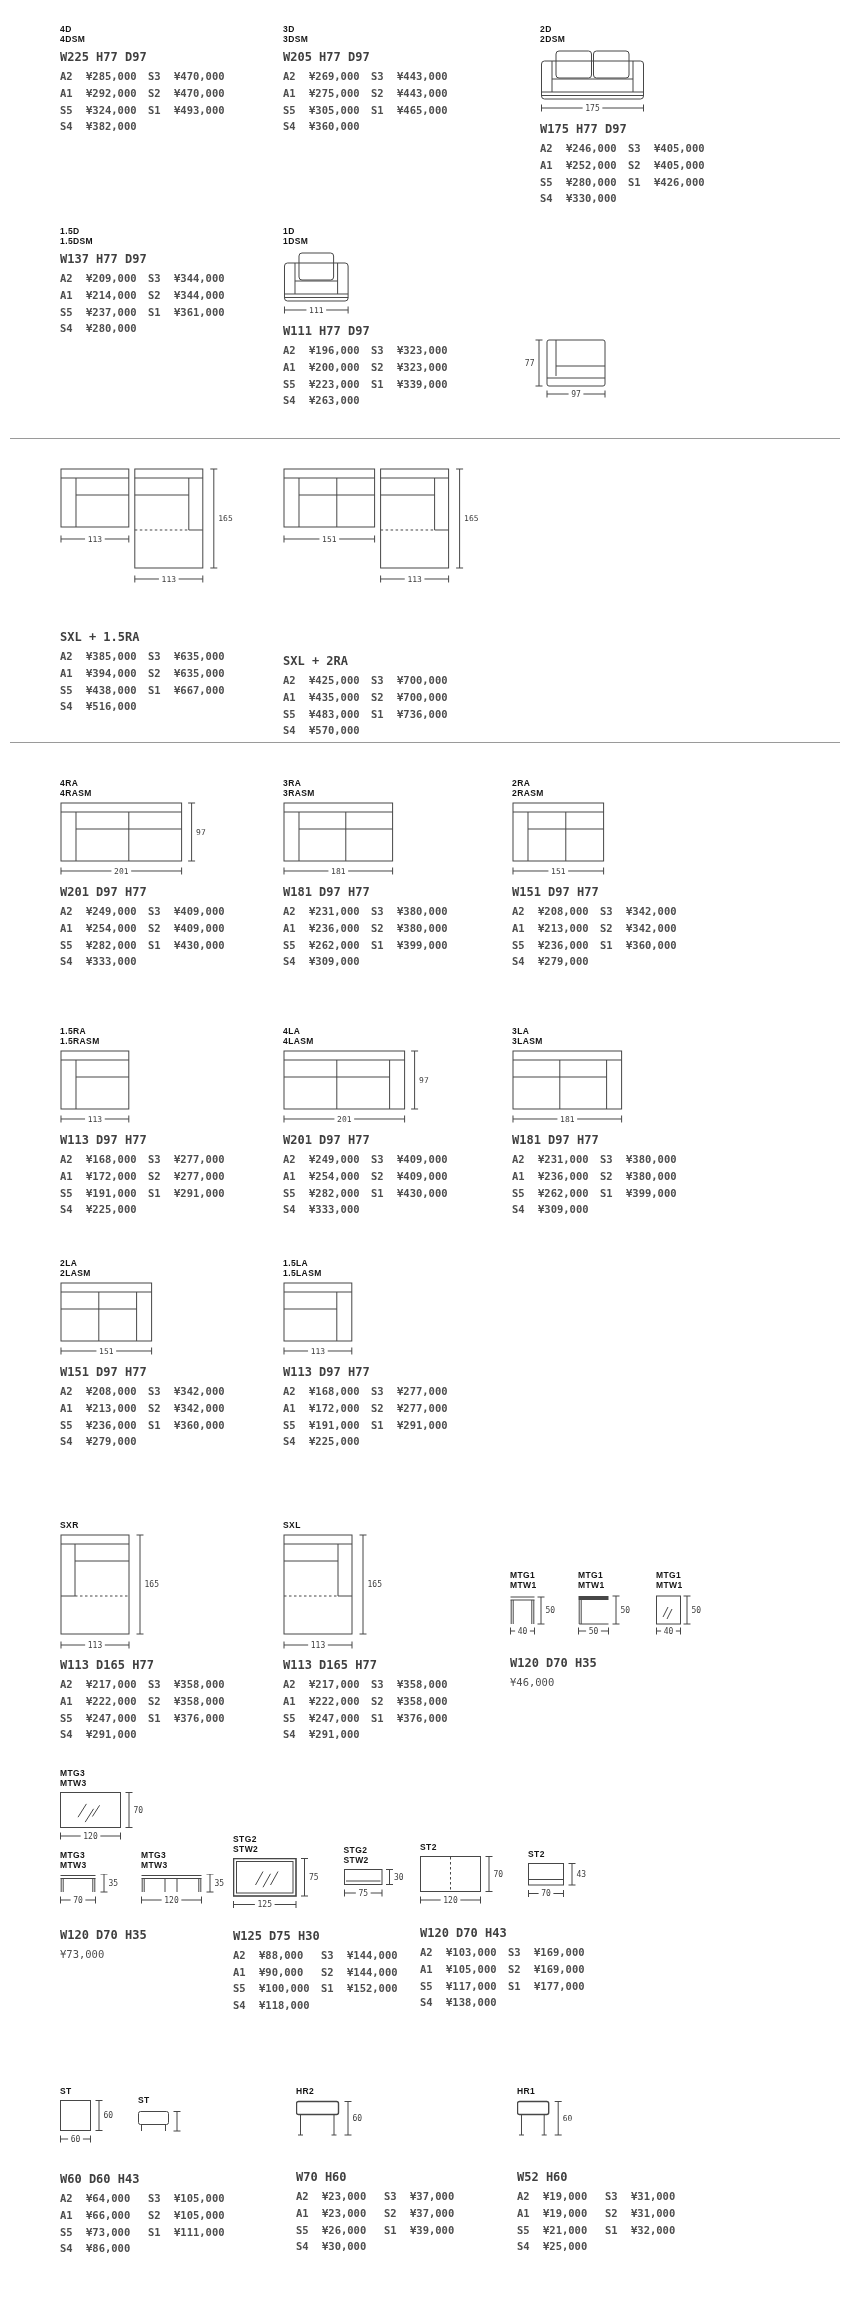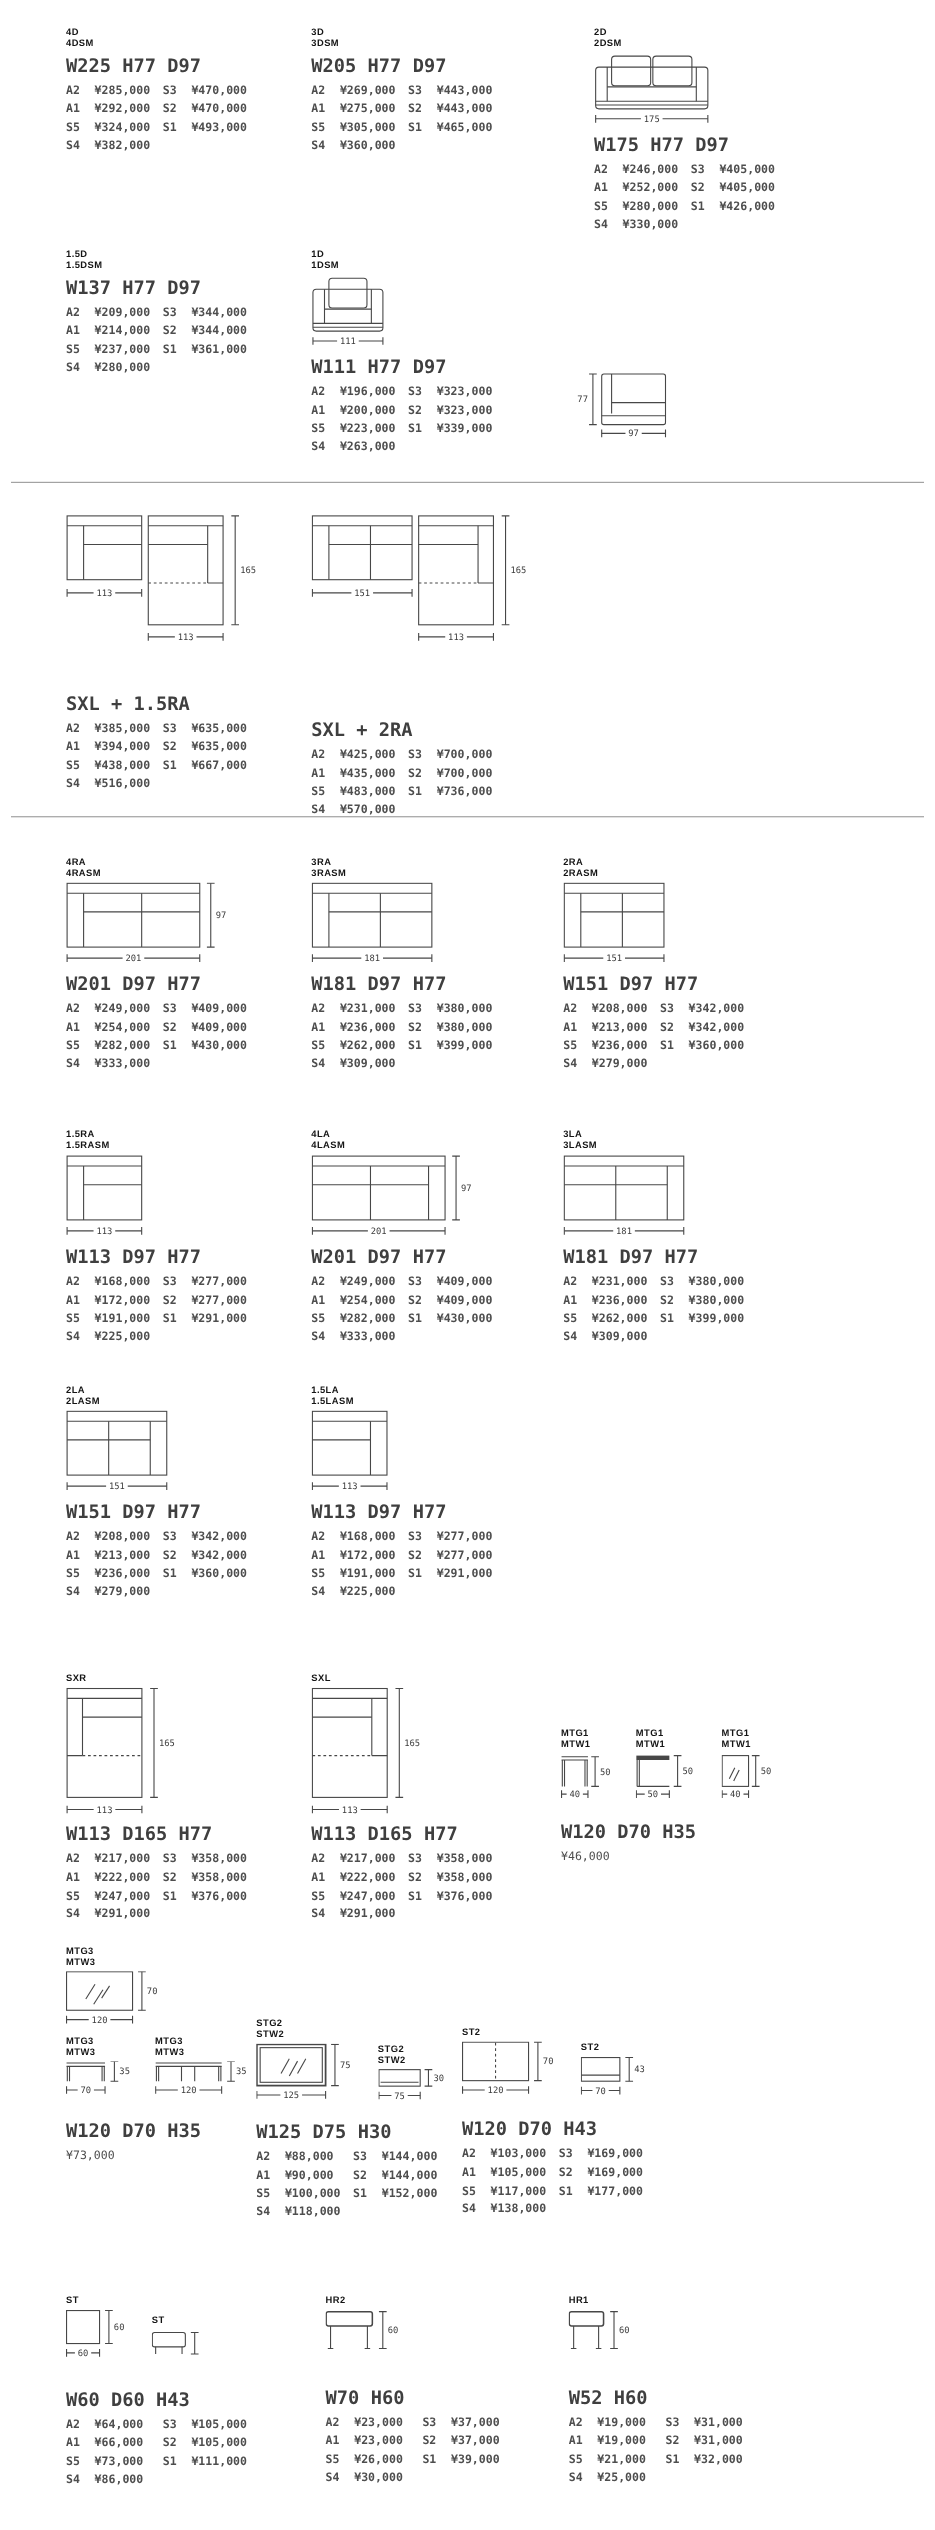--- a/index.html
+++ b/index.html
@@ -2,25 +2,25 @@
 <html><head>
 <meta charset="utf-8">
 <style>
   html,body{margin:0;padding:0;background:#ffffff;}
   body{width:850px;height:2300px;position:relative;font-family:"Liberation Sans",sans-serif;}
   .page{position:absolute;left:0;top:0;width:850px;height:2300px;background:#ffffff;overflow:hidden;}
   .block{position:absolute;}
   .mlabel{font-family:"Liberation Sans",sans-serif;font-weight:700;font-size:8.5px;line-height:10px;color:#151515;letter-spacing:.4px;}
   .drawing{margin-top:4px;}
   .block > .drawing:first-child{margin-top:0;}
-  .drow{display:flex;align-items:flex-end;}
+  .drow{display:flex;align-items:center;}
   .drow + .drow{margin-top:8px;}
   .ditem:not(:last-child){margin-right:20px;}
   .ditem .mlabel{margin-bottom:4px;}
-  .spec{font-family:"DejaVu Sans Mono",monospace;font-weight:700;font-size:17px;color:#3f3f3f;margin-top:6px;white-space:nowrap;}
+  .spec{font-family:"DejaVu Sans Mono",monospace;font-weight:700;font-size:12px;color:#3f3f3f;margin-top:6px;white-space:nowrap;}
   .single{font-family:"DejaVu Sans Mono",monospace;font-size:10.5px;color:#4e4e4e;margin-top:6px;}
   .prices{margin-top:4px;font-weight:bold;}
   .prow{display:grid;grid-template-columns:26px 62px 26px 72px;height:16.7px;align-items:center;}
   .pcode,.pval{font-family:"DejaVu Sans Mono",monospace;font-size:10.5px;color:#4e4e4e;white-space:nowrap;}
   .divider{position:absolute;left:10px;width:830px;height:0;border-top:1px solid #9a9a9a;}
   svg{display:block;}
 </style>
 </head>
 <body>
 

